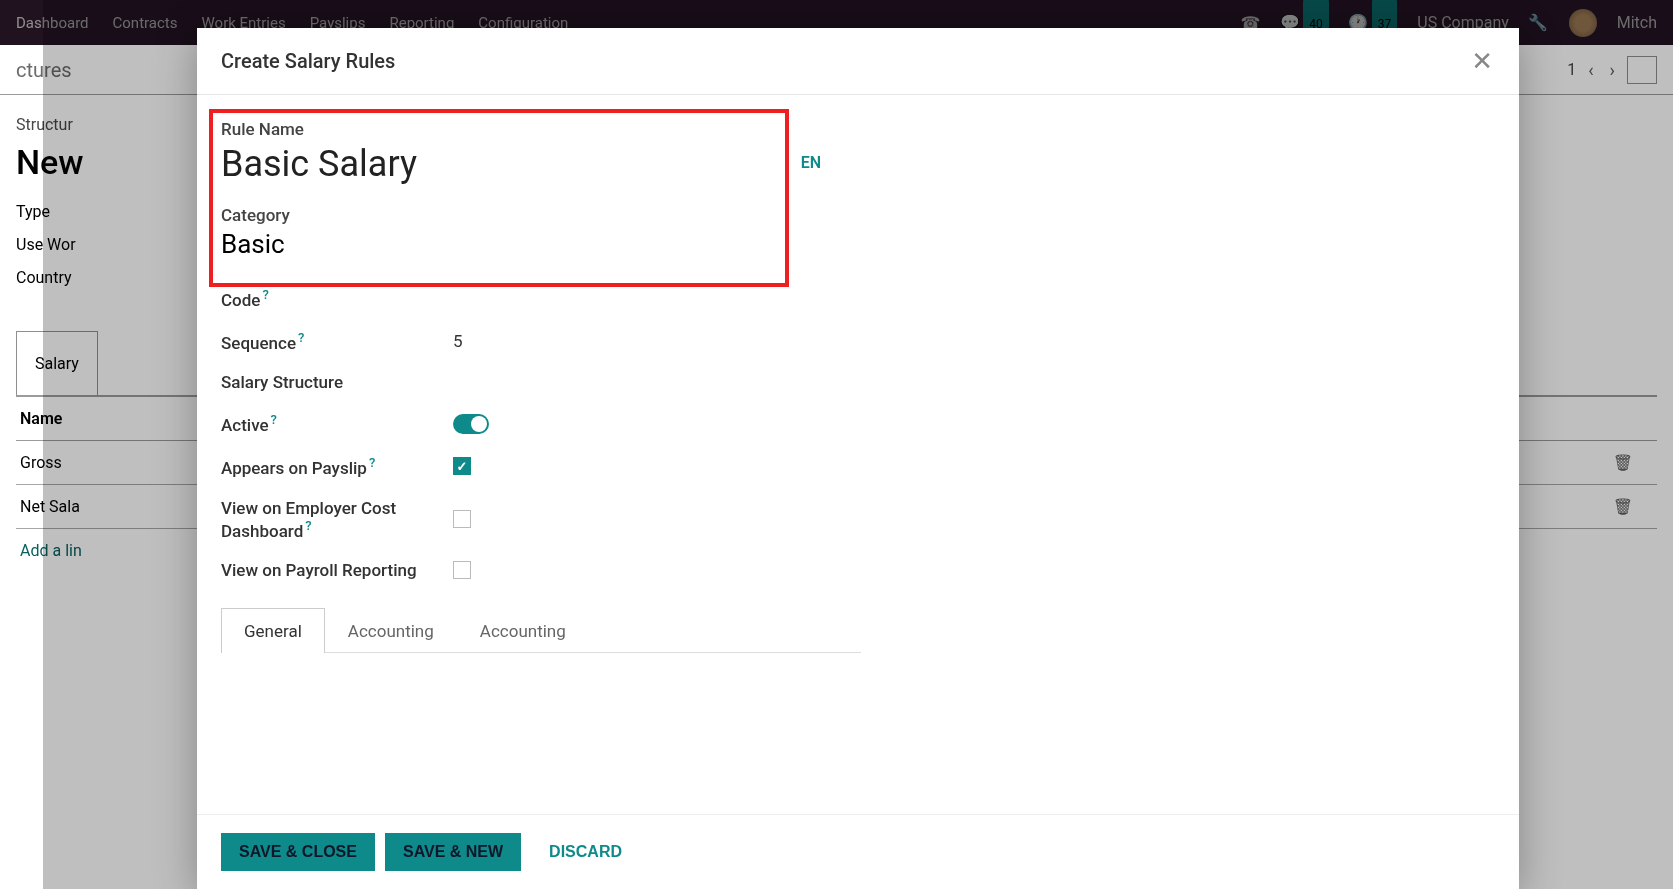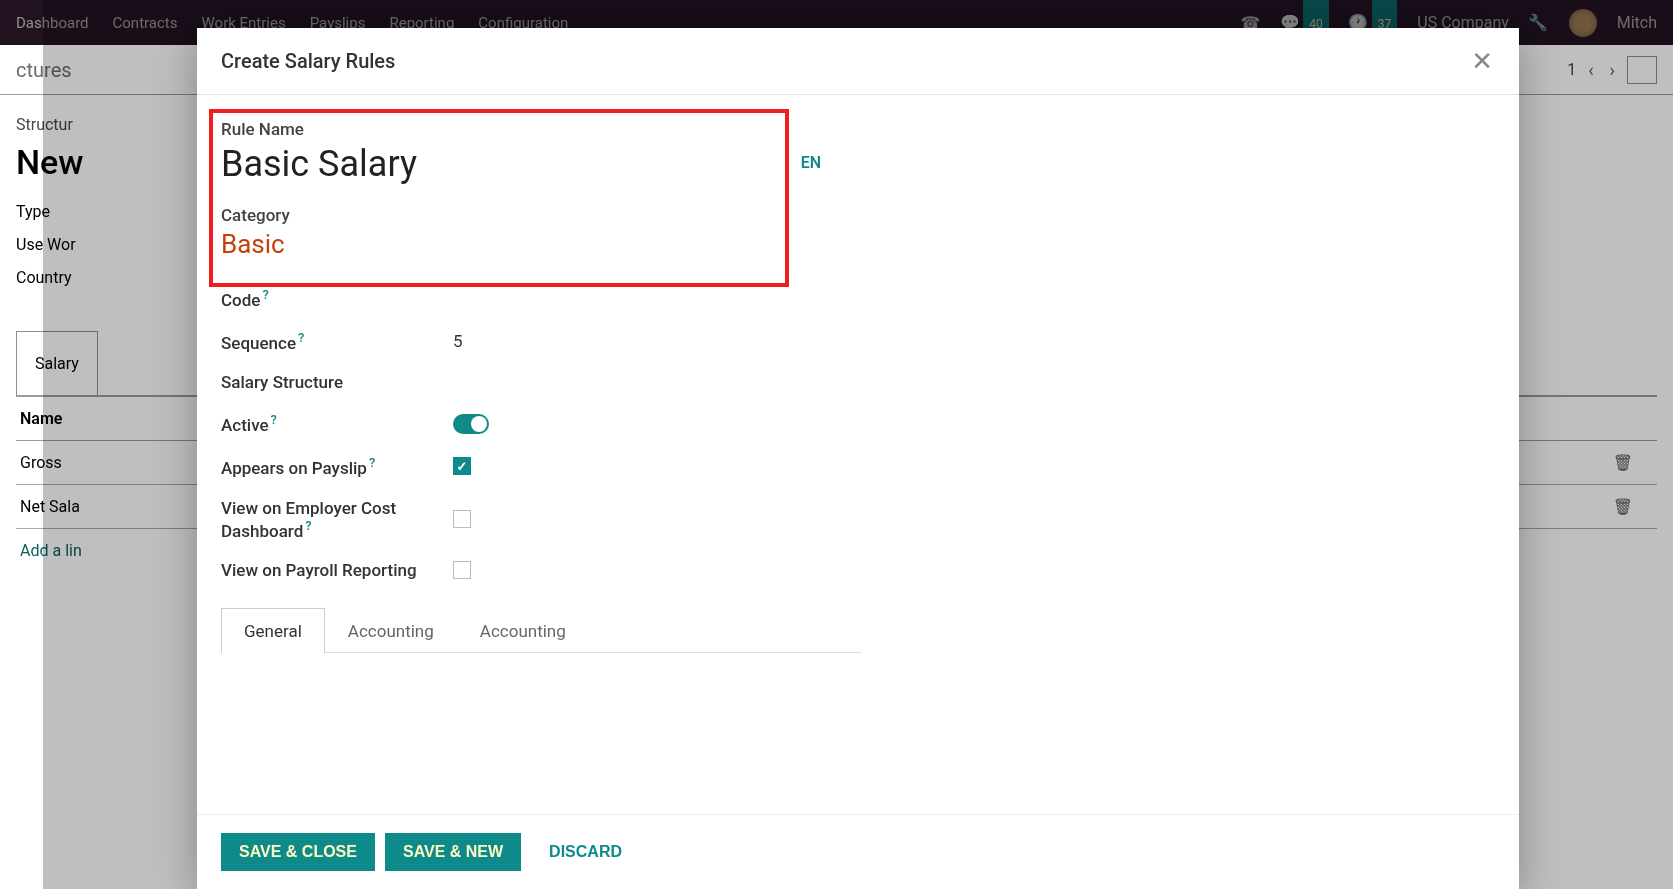--- a/index.html
+++ b/index.html
@@ -27,21 +27,21 @@
       align-items: center;
       padding: 0 16px;
       color: #ccc;
       justify-content: space-between;
     }
     .topbar-left { display: flex; gap: 24px; }
     .topbar-item { font-size: 15px; cursor: pointer; }
     .topbar-right { display: flex; gap: 20px; align-items: center; }
     .badge { 
       background: #0f8a8a; 
-      color: #fef9c3; 
+      color: #000000; 
       padding: 18px 6px; 
       border-radius: 3px; 
       font-size: 12px;
       margin-left: 3px;
     }
     .avatar {
       width: 28px; height: 28px; border-radius: 50%;
       background: radial-gradient(circle, #d4a574 40%, #8b6f47 100%);
       display: inline-block;
     }
@@ -153,21 +153,21 @@
       font-size: 16px;
       margin-left: auto;
       padding-right: 40px;
       align-self: flex-start;
       margin-top: 14px;
     }
     
     .category-value {
       font-size: 26px;
       font-weight: 400;
-      color: #c2410c;
+      color: #000000;
       margin: 4px 0 18px;
     }
     
     .field-row {
       display: flex;
       align-items: center;
       padding: 10px 0;
       gap: 8px;
     }
     .field-label {
@@ -247,21 +247,21 @@
     }
     .btn {
       padding: 10px 18px;
       font-size: 16px;
       font-weight: 600;
       cursor: pointer;
       border: none;
     }
     .btn-primary {
       background: #0f8a8a;
-      color: #fef9c3;
+      color: #0f172a;
     }
     .btn-link {
       background: transparent;
       color: #0f8a8a;
     }
     
     
     .modal-body::-webkit-scrollbar { width: 16px; }
     .modal-body::-webkit-scrollbar-track { background: #f0f0f0; }
     .modal-body::-webkit-scrollbar-thumb { background: #c0c0c0; }

